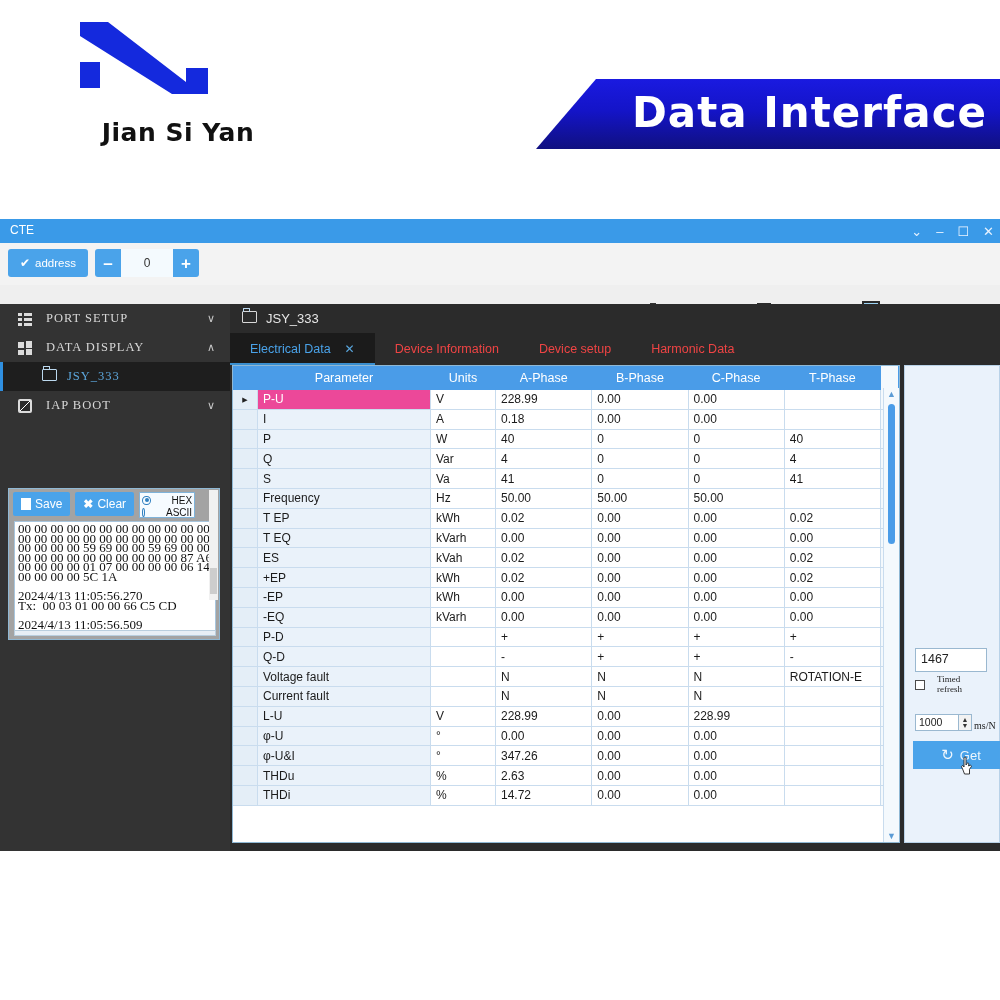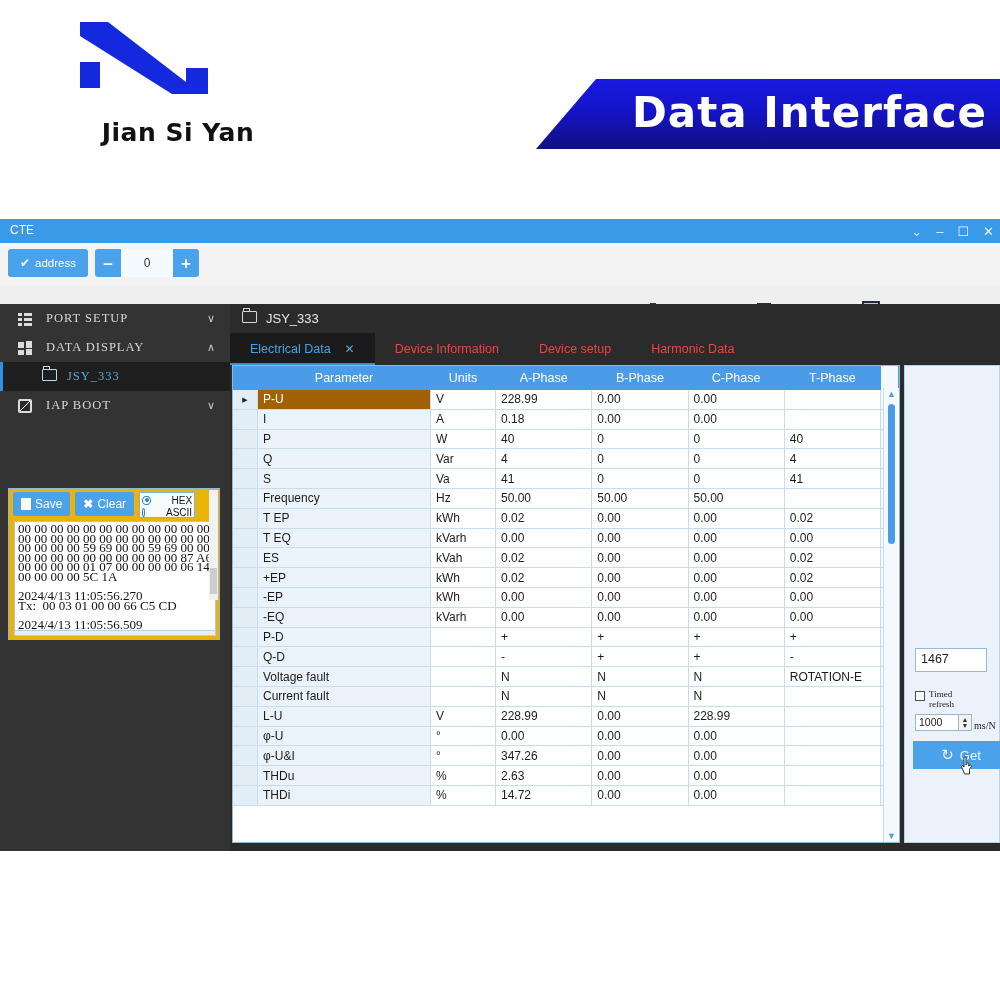--- a/index.html
+++ b/index.html
@@ -56,21 +56,21 @@
   .side-item .chev{position:absolute;right:14px;top:8px;color:#c9c9c9;font-size:11px;}
   .side-item .sico{margin-right:14px;}
   .side-sub{position:relative;height:29px;background:#1e1e1e;display:flex;align-items:center;padding-left:42px;
      color:#5da8df;font-family:"Liberation Serif",serif;font-size:12.5px;letter-spacing:1px;}
   .side-sub .accent{position:absolute;left:0;top:0;width:3px;height:29px;background:#2f8fe0;}
   .side-sub .folder{margin-right:10px;}
   .folder-glyph{display:inline-block;width:13px;height:10px;border:1.6px solid #bcd9ef;border-radius:1px;position:relative;}
   .folder-glyph:before{content:"";position:absolute;left:0px;top:-4px;width:5px;height:3px;border:1.6px solid #bcd9ef;border-bottom:none;border-radius:1px 1px 0 0;}
 
   
-  #logpanel{position:absolute;left:8px;top:184px;width:212px;height:152px;background:#eab308;border:1px solid #8fb8d4;box-sizing:border-box;}
+  #logpanel{position:absolute;left:8px;top:184px;width:212px;height:152px;background:#a3a3a3;border:1px solid #8fb8d4;box-sizing:border-box;}
   #logbtns{position:relative;height:30px;padding:3px 4px 0 4px;display:flex;gap:5px;box-sizing:border-box;}
   .lbtn{height:24px;background:#4aa3ea;color:#fff;border-radius:2px;display:flex;align-items:center;gap:4px;padding:0 8px;font-size:12px;}
   #radios{width:56px;height:26px;border:1px solid #7fb3da;background:#f6fbff;box-sizing:border-box;padding:1px 2px;}
   .radio{display:flex;align-items:center;gap:21px;font-size:10px;color:#111;height:12px;}
   .rdot{width:9px;height:9px;border:1.5px solid #2f7fc0;border-radius:50%;position:relative;box-sizing:border-box;}
   .rdot.on:after{content:"";position:absolute;left:1.5px;top:1.5px;width:4px;height:4px;border-radius:50%;background:#2f7fc0;}
   #loglines{position:absolute;left:5px;top:32px;width:202px;height:112px;background:#fff;border:1px solid #a8c6de;box-sizing:border-box;
      overflow:hidden;font-family:"Liberation Serif",serif;font-size:13px;line-height:9.6px;color:#101010;padding:2px 3px;white-space:pre;}
   #logscroll{position:absolute;right:1px;top:1px;width:9px;height:110px;background:#f1f1f1;}
   #logscroll .thumb{position:absolute;left:1px;top:78px;width:7px;height:26px;background:#cdcdcd;}
@@ -87,32 +87,32 @@
 
   
   #gridwrap{position:absolute;left:2px;top:61px;width:668px;bottom:8px;background:#fff;border:1px solid #8fb8d4;box-sizing:border-box;}
   table.grid{border-collapse:collapse;width:100%;table-layout:fixed;font-size:12px;color:#1b1b1b;}
   table.grid th{background:#4a9ce8;color:#fff;font-weight:normal;height:22px;font-size:12.5px;border-right:1px solid #4a9ce8;}
   table.grid td{height:18.8px;border-right:1px solid #c9dcee;border-bottom:1px solid #c9dcee;padding:0 5px;overflow:hidden;white-space:nowrap;}
   table.grid tr td:first-child{padding:0;}
   .rowhdr{width:22px;background:#e4eef7;border-right:1px solid #b6cfe3;text-align:center;color:#333;font-size:9px;}
   .rowhdr.sel:after{content:"\25B6";font-size:7px;color:#222;}
   td.pname{background:#eaf2fa;}
-  tr.selected td.pname{background:#a16207;color:#fff;}
+  tr.selected td.pname{background:#ec4899;color:#fff;}
   .c-units{width:62px;}
   #gridscroll{position:absolute;right:0;top:22px;width:15px;bottom:0;background:#f4f9fd;border-left:1px solid #c9dcee;}
   #gridscroll .up{position:absolute;top:1px;left:0;width:15px;text-align:center;color:#5b9bd5;font-size:9px;}
   #gridscroll .down{position:absolute;bottom:1px;left:0;width:15px;text-align:center;color:#5b9bd5;font-size:9px;}
   #gridscroll .gthumb{position:absolute;left:4px;top:16px;width:7px;height:140px;background:#4a9ce8;border-radius:4px;}
 
   
   #rpanel{position:absolute;left:674px;top:61px;right:0;bottom:8px;background:#eaf2fb;border:1px solid #b9d2e8;box-sizing:border-box;}
   #numbox{position:absolute;left:10px;top:282px;width:72px;height:24px;background:#fff;border:1px solid #9ab8d0;box-sizing:border-box;
      font-size:12.5px;color:#222;padding:3px 5px;}
-  #timed{position:absolute;left:10px;top:323px;display:flex;align-items:flex-start;gap:4px;}
+  #timed{position:absolute;left:10px;top:308px;display:flex;align-items:center;gap:12px;}
   #timed .cbx{width:10px;height:10px;border:1.4px solid #4a4a4a;background:#fff;box-sizing:border-box;margin-top:2px;}
   #timed .tlbl{font-family:"Liberation Serif",serif;font-size:9px;color:#1b1b1b;line-height:10px;width:50px;}
   #msrow{position:absolute;left:10px;top:348px;display:flex;align-items:flex-end;}
   #msrow .msin{width:44px;height:17px;background:#fff;border:1px solid #9ab8d0;box-sizing:border-box;font-size:10.5px;padding:1px 3px;color:#222;}
   #msrow .msspin{width:13px;height:17px;border:1px solid #9ab8d0;border-left:none;box-sizing:border-box;background:#f2f2f2;
      display:flex;flex-direction:column;align-items:center;justify-content:center;line-height:6px;font-size:7px;color:#333;}
   #msrow .msunit{font-family:"Liberation Serif",serif;font-size:10px;color:#1b1b1b;margin-left:2px;}
   #getbtn{position:absolute;left:8px;top:375px;width:96px;height:28px;background:#4aa3ea;display:flex;align-items:center;justify-content:center;gap:6px;color:#eef6fd;font-size:13px;}
   #cursor{position:absolute;left:54px;top:390px;width:18px;height:22px;}
 </style>

